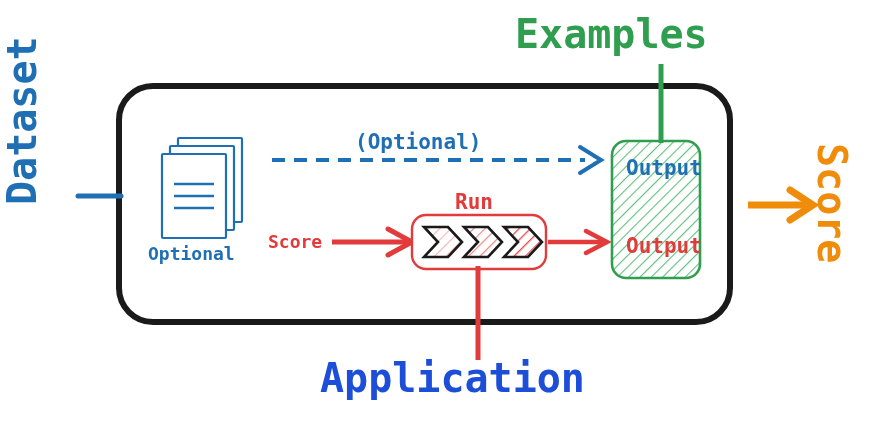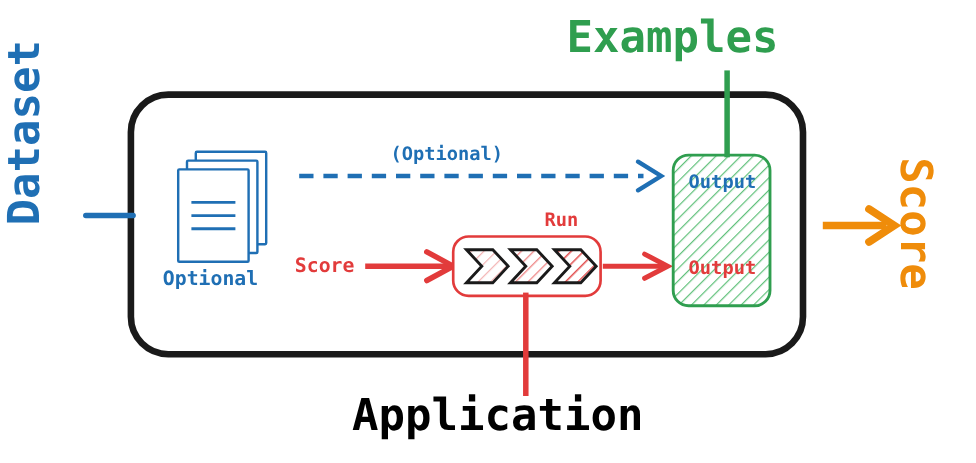--- a/index.html
+++ b/index.html
@@ -32,21 +32,21 @@
   .big-label {
     font-size: 40px;
     font-weight: bold;
     letter-spacing: 0px;
   }
   .small-label {
     font-size: 18px;
     font-weight: bold;
   }
   .tiny-label {
-    font-size: 17px;
+    font-size: 21px;
     font-weight: bold;
   }
   #lbl-dataset {
     left: 2px;
     top: 205px;
     transform: rotate(-90deg);
     transform-origin: left top;
   }
   #lbl-score {
     left: 852px;
@@ -169,29 +169,29 @@
     <g>
       <line x1="748" y1="205" x2="806" y2="205" stroke="#ef8c0a" stroke-width="7" stroke-linecap="butt"></line>
       <polyline points="790,190 813,205 790,220" fill="none" stroke="#ef8c0a" stroke-width="7" stroke-linecap="round" stroke-linejoin="miter"></polyline>
     </g>
   </svg>
 
   <div class="lbl big-label" id="lbl-dataset" style="color:#1f6fb4;">Dataset</div>
 
   <div class="lbl big-label" id="lbl-evaluator" style="color:#2f9e4f;">Examples</div>
 
-  <div class="lbl big-label" id="lbl-application" style="color:#000000;">Application</div>
+  <div class="lbl big-label" id="lbl-application" style="color:#1d4ed8;">Application</div>
 
   <div class="lbl big-label" id="lbl-score" style="color:#ef8c0a;">Score</div>
 
   <div class="lbl small-label" id="lbl-examples" style="color:#1f6fb4;">Optional</div>
 
   <div class="lbl small-label" id="lbl-input" style="color:#e23b3b;">Score</div>
 
-  <div class="lbl tiny-label" id="lbl-run" style="color:#e23b3b;margin-left:40px;">Run</div>
+  <div class="lbl tiny-label" id="lbl-run" style="color:#e23b3b;">Run</div>
 
   <div class="lbl tiny-label" id="lbl-optional" style="color:#1f6fb4;">(Optional)</div>
 
   <div class="lbl tiny-label" id="lbl-output-blue" style="color:#1f6fb4;">Output</div>
 
   <div class="lbl tiny-label" id="lbl-output-red" style="color:#e23b3b;">Output</div>
 
 </div>
 
 </body></html>

